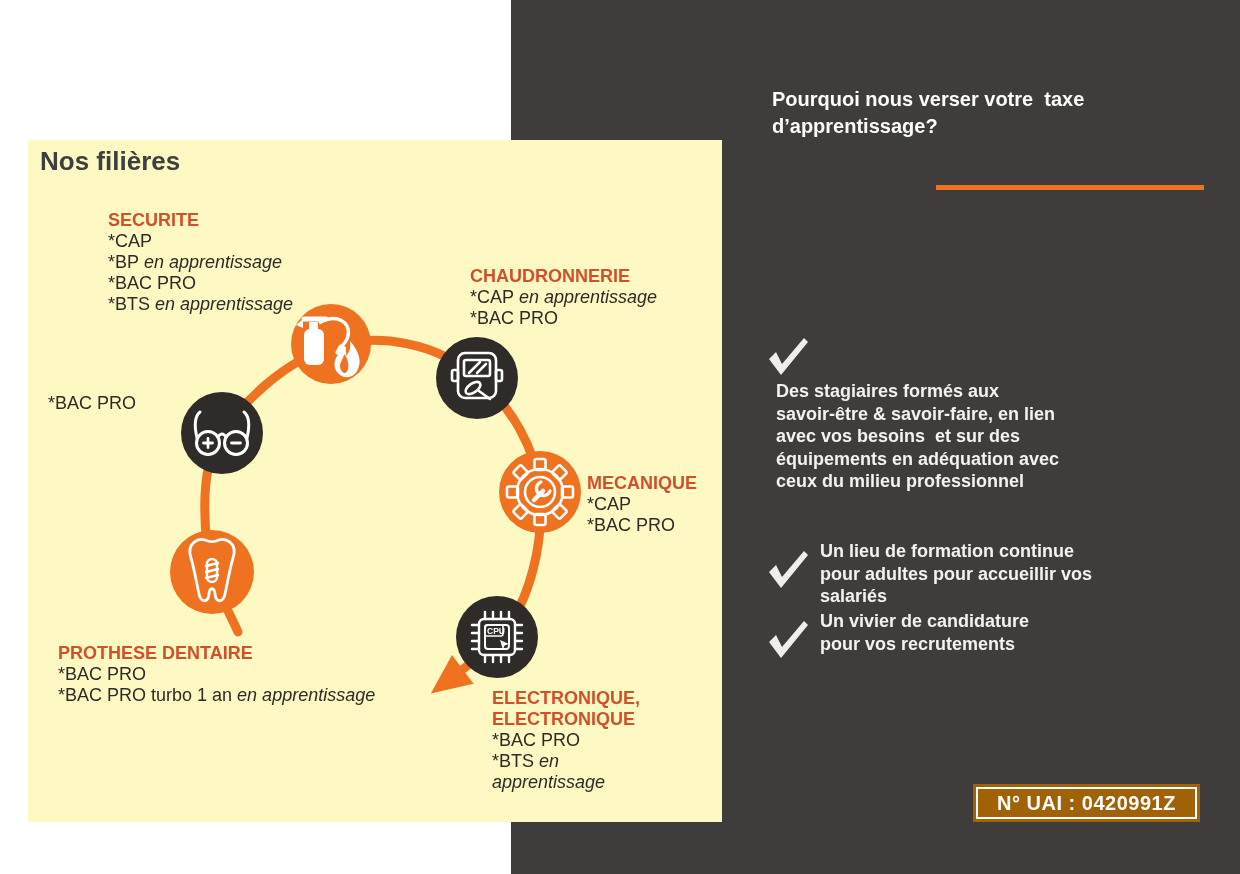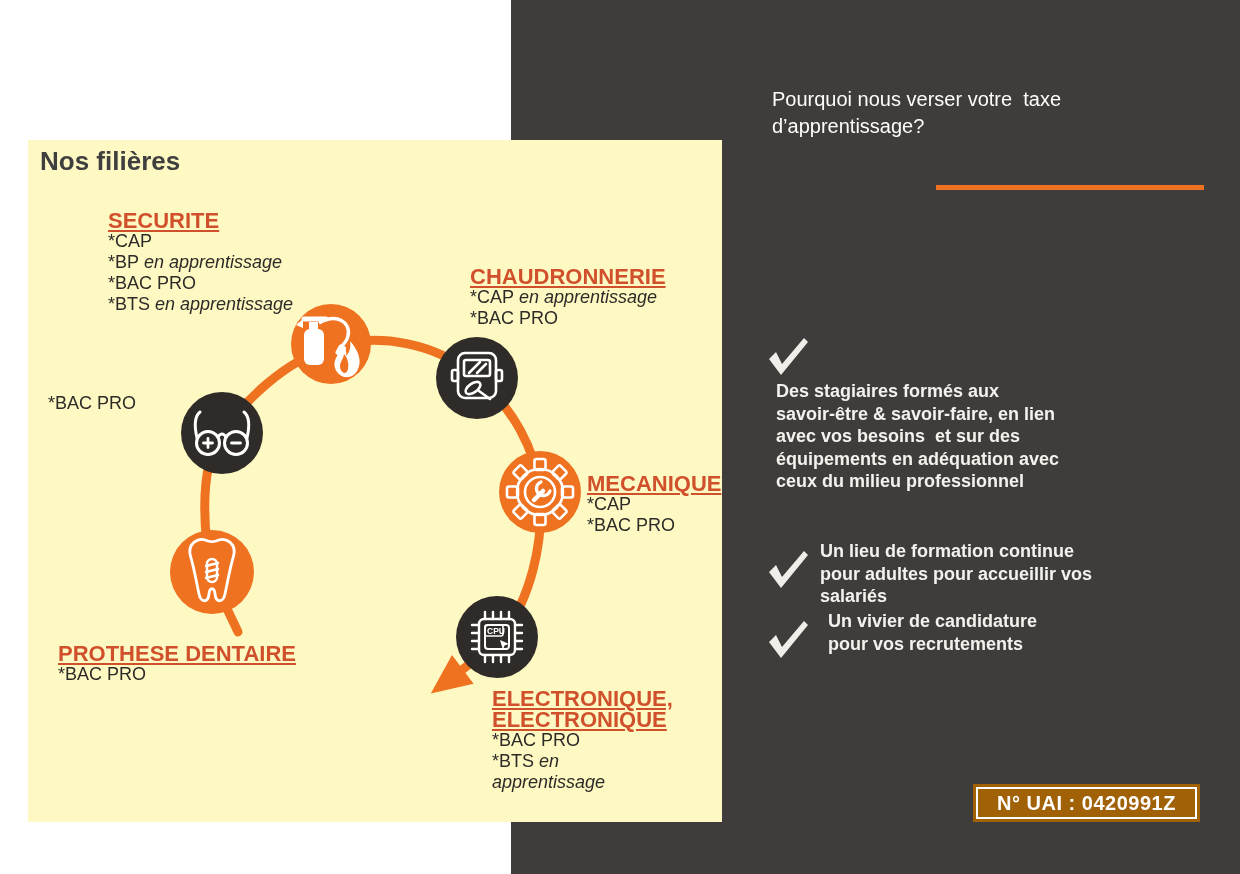--- a/index.html
+++ b/index.html
@@ -6,25 +6,25 @@
   .stage{
     position:relative;width:1240px;height:874px;overflow:hidden;
     background:#ffffff;font-family:"Liberation Sans",sans-serif;
   }
   .dark-panel{position:absolute;left:511px;top:0;width:729px;height:874px;background:#3F3D3C;}
   .card{position:absolute;left:28px;top:140px;width:694px;height:682px;background:#fef9c3;}
   .card-title{position:absolute;left:12px;top:6px;font-size:26px;font-weight:bold;color:#3F3F3F;}
   .info-svg{position:absolute;left:0;top:0;}
   .program{position:absolute;font-size:18px;line-height:21px;color:#2D2B28;white-space:nowrap;}
   .program.wrap{white-space:normal;}
-  .prog-title{font-size:22px;font-weight:bold;color:#D0502C;line-height:21px;text-decoration:underline;}
+  .prog-title{font-size:18px;font-weight:bold;color:#D0502C;line-height:21px;}
   .it{font-style:italic;}
   .r-title{
     position:absolute;left:772px;top:86px;width:400px;color:#FDFDFB;
-    font-size:20px;font-weight:normal;line-height:27px;white-space:pre-wrap;
+    font-size:20px;font-weight:bold;line-height:27px;white-space:pre-wrap;
   }
   .divider{position:absolute;left:936px;top:185px;width:268px;height:5px;background:#EE7220;}
   .bullet{position:absolute;display:flex;align-items:flex-start;}
   .bullet .check{flex:0 0 44px;margin-top:10px;}
   .bullet .btext{
     margin-left:10px;width:360px;color:#F3F2ED;font-size:18px;font-weight:bold;
     line-height:22.5px;white-space:pre-wrap;
   }
   .badge{
     position:absolute;left:973px;top:784px;width:227px;height:38px;background:#a16207;
@@ -163,20 +163,21 @@
 
     <div class="program wrap" style="left:559px;top:333px;width:130px;">
       <div class="prog-title">MECANIQUE</div>
       <div class="prog-line"><span>*CAP</span><span class="it"></span></div>
       <div class="prog-line"><span>*BAC PRO</span><span class="it"></span></div>
     </div>
 
     <div class="program" style="left:30px;top:503px;">
       <div class="prog-title">PROTHESE DENTAIRE</div>
       <div class="prog-line"><span>*BAC PRO</span><span class="it"></span></div>
+      <div class="prog-line"><span>*BAC PRO turbo 1 an</span><span class="it"> en apprentissage</span></div>
     </div>
 
     <div class="program wrap" style="left:464px;top:548px;width:185px;">
       <div class="prog-title">ELECTRONIQUE, ELECTRONIQUE</div>
       <div class="prog-line"><span>*BAC PRO</span><span class="it"></span></div>
       <div class="prog-line"><span>*BTS</span><span class="it"> en apprentissage</span></div>
     </div>
   </div>
 
   <div class="r-title">Pourquoi nous verser votre  taxe
@@ -196,21 +197,21 @@
 
   <div class="bullet" style="left:766px;top:496px;margin-top:44px;">
     <svg class="check" width="44" height="42" viewBox="0 0 44 42">
       <path d="M3,22 L10,15 L16,27 L38,1 L42,5 L15,38 Z" fill="#EFEEE8"></path>
     </svg>
     <div class="btext">Un lieu de formation continue
 pour adultes pour accueillir vos
 salariés</div>
   </div>
 
-  <div class="bullet" style="left:766px;top:610px;gap:8px;">
+  <div class="bullet" style="left:766px;top:610px;">
     <svg class="check" width="44" height="42" viewBox="0 0 44 42">
       <path d="M3,22 L10,15 L16,27 L38,1 L42,5 L15,38 Z" fill="#EFEEE8"></path>
     </svg>
     <div class="btext">Un vivier de candidature
 pour vos recrutements</div>
   </div>
 
   <div class="badge">
     <div class="badge-inner">N° UAI : 0420991Z</div>
   </div>

